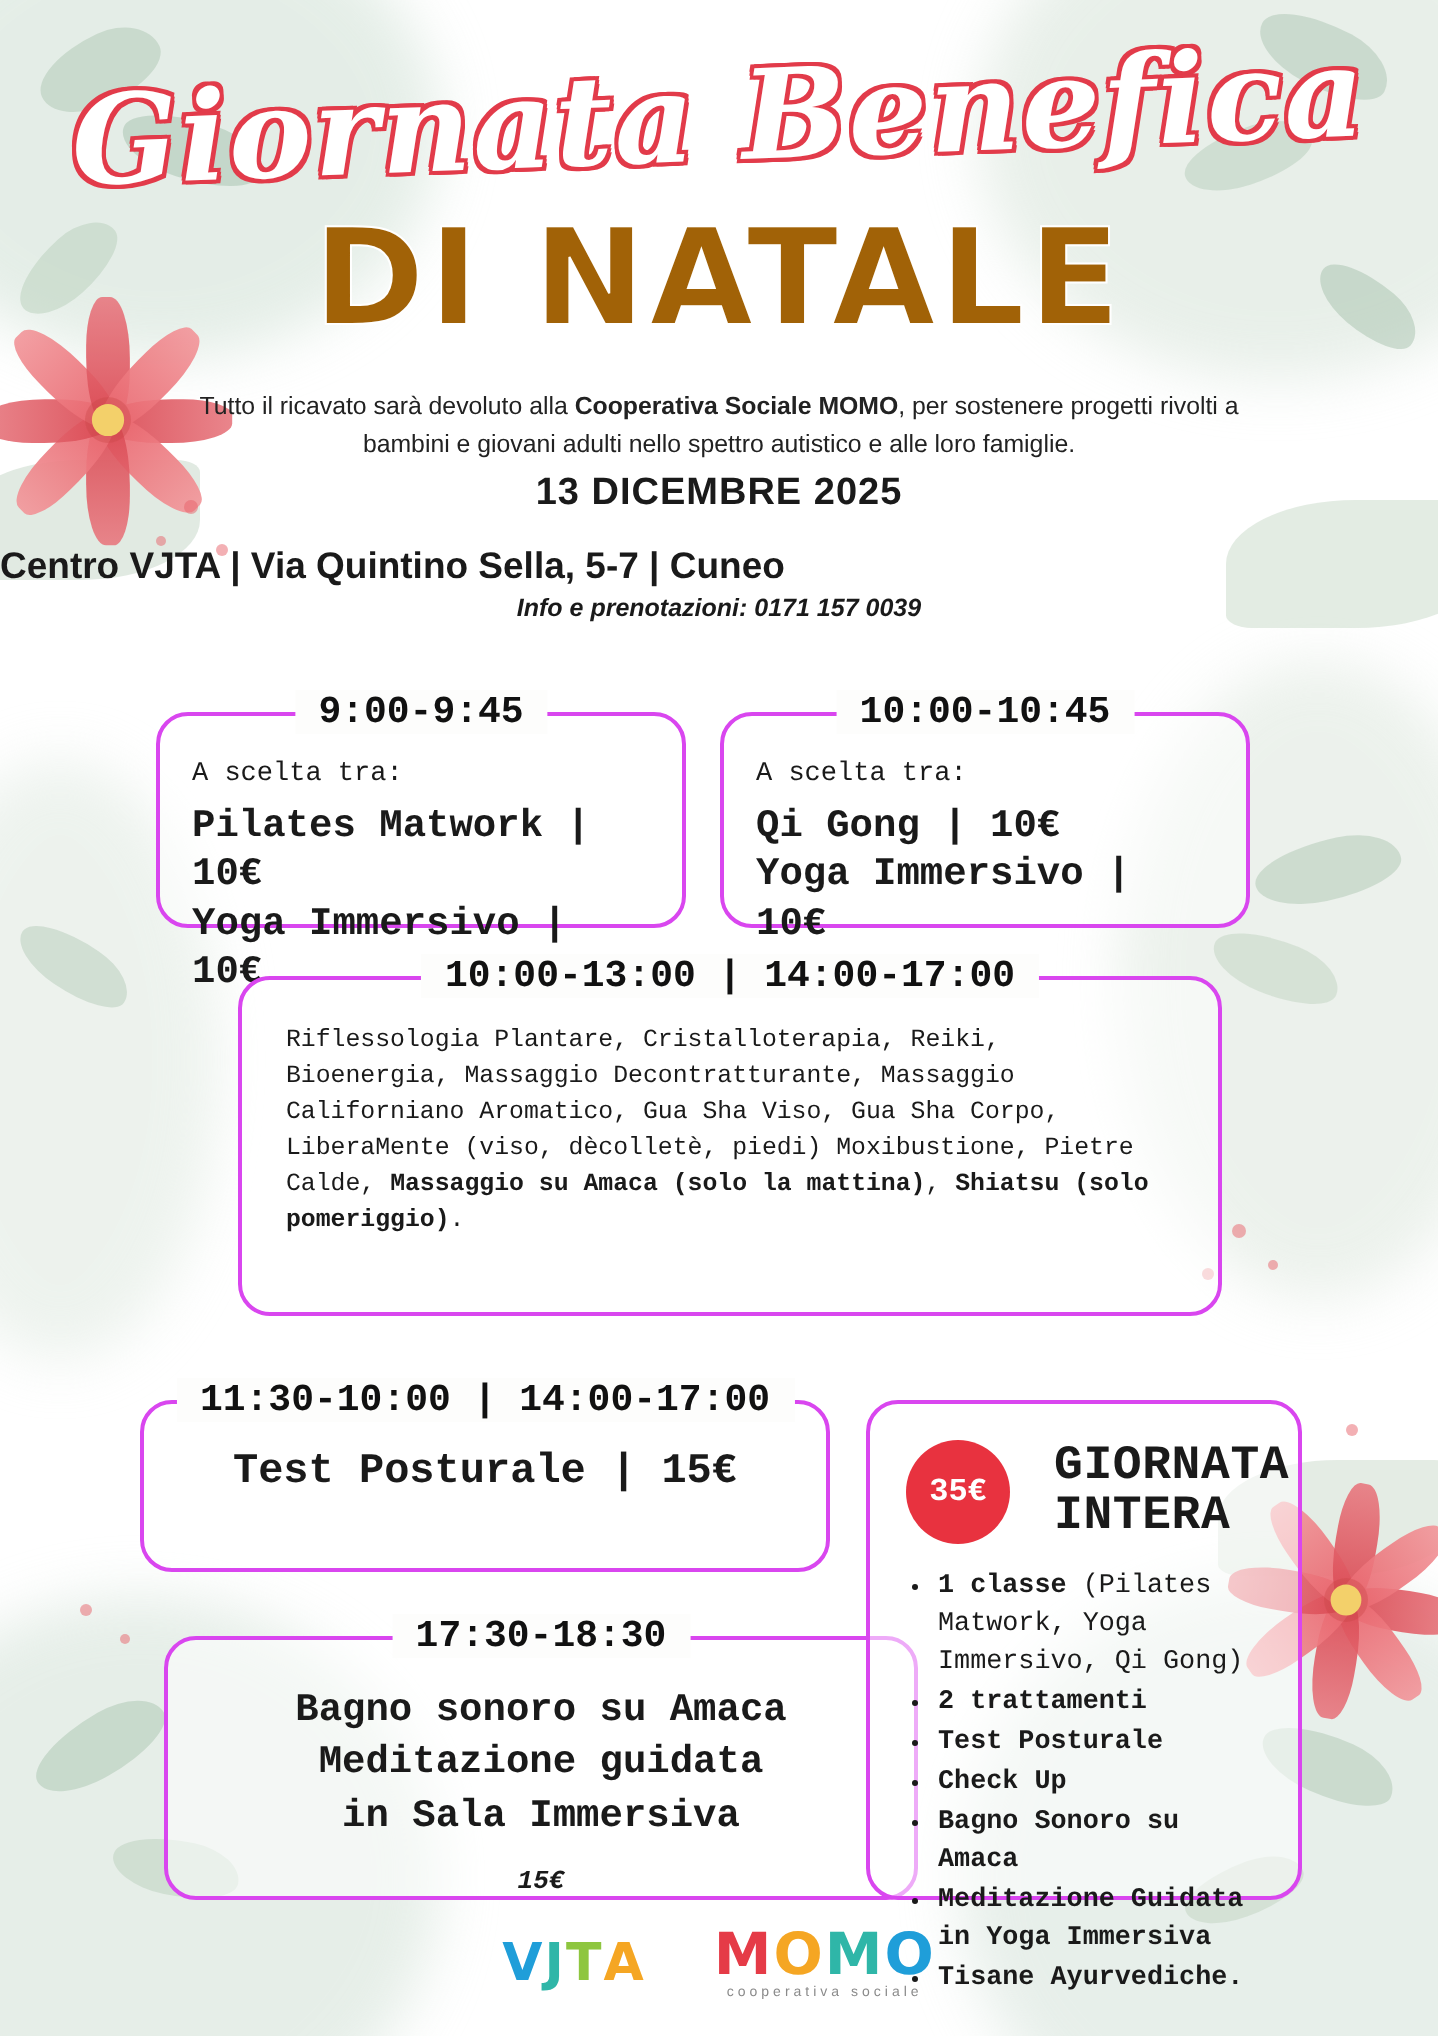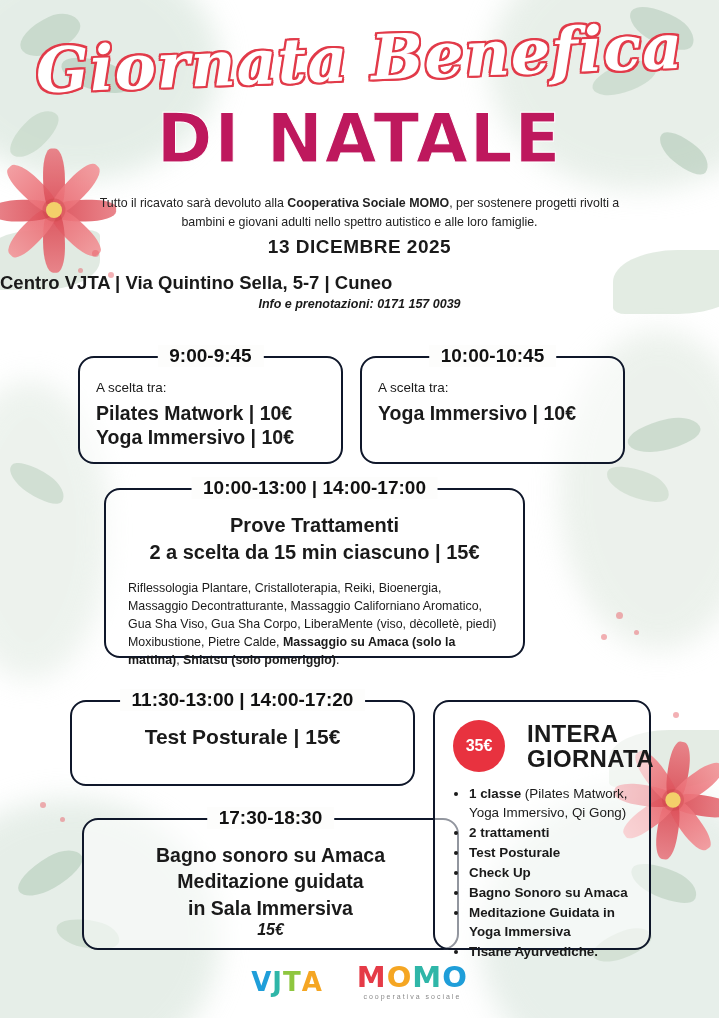--- a/index.html
+++ b/index.html
@@ -101,21 +101,21 @@
   .title-main {
     position: absolute;
     top: 100px;
     left: 0;
     width: 719px;
     text-align: center;
     font-family: "DejaVu Sans", sans-serif;
     font-weight: bold;
     font-size: 67px;
     letter-spacing: 2px;
-    color: #be185d;
+    color: #a16207;
     -webkit-text-stroke: 1px #ffffff;
   }
 
   .intro {
     position: absolute;
     top: 182px;
     left: 92px;
     width: 535px;
     text-align: center;
     font-size: 12.4px;
@@ -149,24 +149,25 @@
     width: 719px;
     text-align: center;
     font-size: 12.5px;
     font-style: italic;
     font-weight: bold;
   }
 
   
   .box {
     position: absolute;
-    border: 2px solid #0f172a;
+    border: 2px solid #d946ef;
     border-radius: 16px;
     background: rgba(255,255,255,0.55);
     box-sizing: border-box;
+    font-family: Liberation Mono, monospace;
   }
   .box-title {
     position: absolute;
     top: -13px;
     left: 50%;
     transform: translateX(-50%);
     background: #fdfdfc;
     padding: 0 12px;
     font-size: 19px;
     font-weight: bold;
@@ -209,24 +210,25 @@
     text-align: center;
   }
 
   .sonoro {
     font-size: 19.5px;
     font-weight: bold;
     line-height: 1.35;
     text-align: center;
   }
   .price-line {
-    font-size: 16px;
+    font-size: 13px;
     font-weight: bold;
     font-style: italic;
     text-align: center;
+    margin-top: 12px;
   }
 
   
   .fullday-head {
     display: flex;
     align-items: center;
     gap: 22px;
     padding: 6px 6px 4px 6px;
   }
   .badge {
@@ -384,59 +386,56 @@
       <div class="small-lead">A scelta tra:</div>
       <div class="opt">Pilates Matwork | 10€</div>
       <div class="opt">Yoga Immersivo | 10€</div>
     </div>
   </div>
 
   <div class="box" style="left:360px;top:356px;width:265px;height:108px;">
     <div class="box-title">10:00-10:45</div>
     <div class="box-inner">
       <div class="small-lead">A scelta tra:</div>
+      <div class="opt">Qi Gong | 10€</div>
       <div class="opt">Yoga Immersivo | 10€</div>
     </div>
   </div>
 
-  <div class="box" style="left:104px;top:488px;width:421px;height:170px;">
+  <div class="box" style="left:119px;top:488px;width:492px;height:170px;">
     <div class="box-title">10:00-13:00 | 14:00-17:00</div>
     <div class="box-inner">
-      <div class="treat-head">
-        <div>Prove Trattamenti</div>
-        <div>2 a scelta da 15 min ciascuno | 15€</div>
-      </div>
       <div class="treat-body"><span>Riflessologia Plantare, Cristalloterapia, Reiki, Bioenergia, Massaggio Decontratturante, Massaggio Californiano Aromatico, Gua Sha Viso, Gua Sha Corpo, LiberaMente (viso, dècolletè, piedi) Moxibustione, Pietre Calde, </span><b>Massaggio su Amaca (solo la mattina)</b><span>, </span><b>Shiatsu (solo pomeriggio)</b><span>.</span></div>
     </div>
   </div>
 
   <div class="box" style="left:70px;top:700px;width:345px;height:86px;">
-    <div class="box-title">11:30-13:00 | 14:00-17:20</div>
+    <div class="box-title">11:30-10:00 | 14:00-17:00</div>
     <div class="box-inner center" style="padding-top:20px;">
       <div class="big-line">Test Posturale | 15€</div>
     </div>
   </div>
 
   <div class="box" style="left:82px;top:818px;width:377px;height:132px;">
     <div class="box-title">17:30-18:30</div>
     <div class="box-inner" style="padding-top:22px;">
       <div class="sonoro">Bagno sonoro su Amaca</div>
       <div class="sonoro">Meditazione guidata</div>
       <div class="sonoro">in Sala Immersiva</div>
       <div class="price-line">15€</div>
     </div>
   </div>
 
   <div class="box" style="left:433px;top:700px;width:218px;height:250px;">
     <div class="box-inner" style="padding:12px 12px 10px 12px;">
       <div class="fullday-head">
         <div class="badge">35€</div>
         <div class="fullday-title">
+          <div>GIORNATA</div>
           <div>INTERA</div>
-          <div>GIORNATA</div>
         </div>
       </div>
       <ul class="incl">
         <li><b>1 classe</b><span> (Pilates Matwork, Yoga Immersivo, Qi Gong)</span></li>
         <li><b>2 trattamenti</b><span></span></li>
         <li><b>Test Posturale</b><span></span></li>
         <li><b>Check Up</b><span></span></li>
         <li><b>Bagno Sonoro su Amaca</b><span></span></li>
         <li><b>Meditazione Guidata in Yoga Immersiva</b><span></span></li>
         <li><b>Tisane Ayurvediche.</b><span></span></li>

